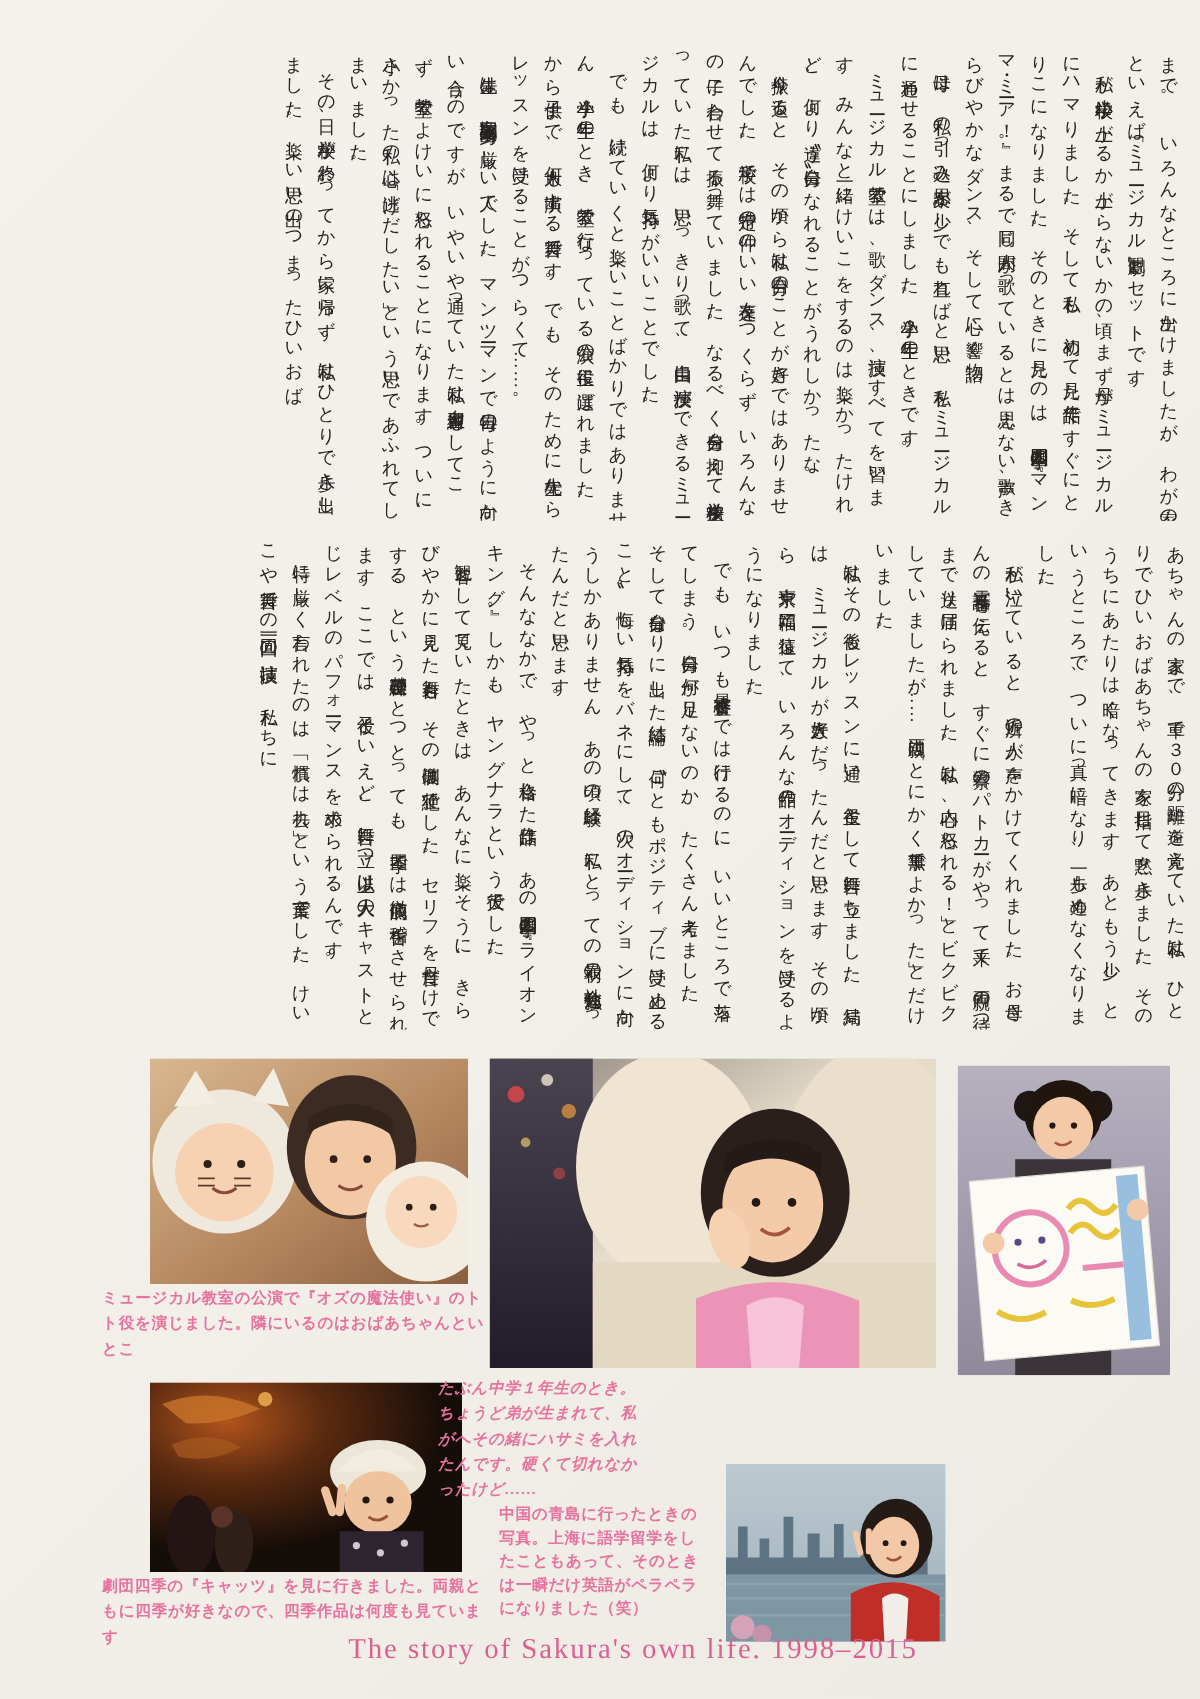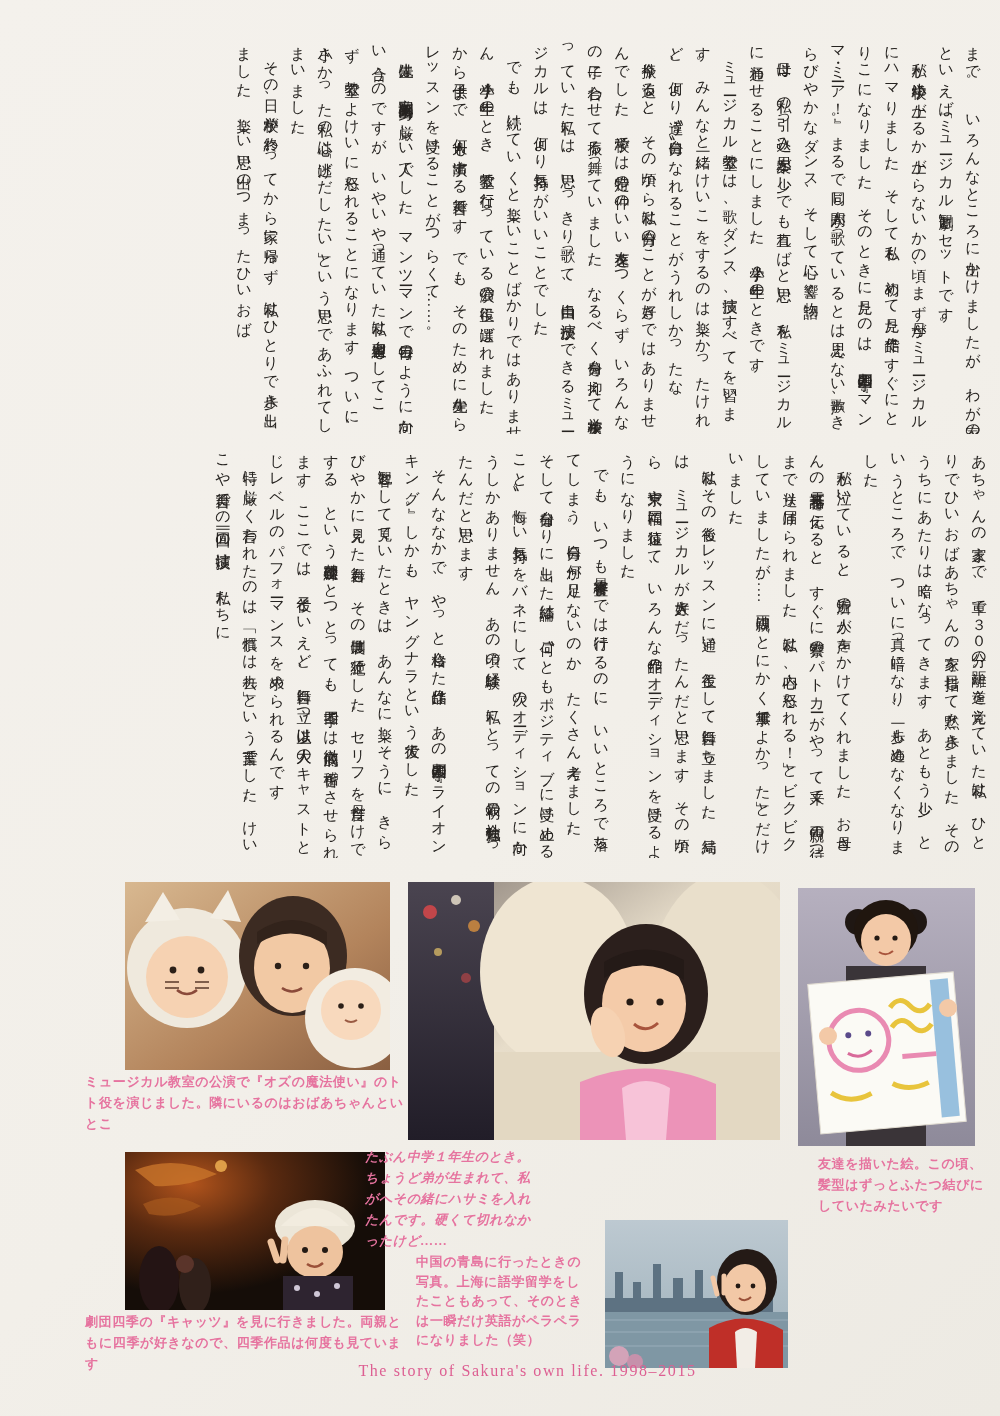--- a/index.html
+++ b/index.html
@@ -51,21 +51,21 @@
   .cap2{left:365px;top:1133px;width:172px;line-height:21px;font-style:italic;}
   .cap3{left:818px;top:1140px;width:172px;}
   .cap4{left:85px;top:1298px;width:322px;}
   .cap5{left:395px;top:1239px;width:168px;line-height:19.5px;margin-left:21px;}
   
   .footer{
     position:absolute;
     left:55px;right:0;top:1362px;
     text-align:center;
     color:#dd5f92;
-    font-size:16px;
+    font-size:24px;
     letter-spacing:1.6px;
     font-family:"Liberation Serif","DejaVu Serif",serif;
   }
 </style>
 </head>
 <body>
 
 <div class="page">
 
   <section class="vtext sec1">
@@ -257,19 +257,18 @@
       <circle cx="148" cy="66" r="2.4" fill="#241a14"></circle>
       <path d="M134 78 Q140 83 146 77" stroke="#9a5038" stroke-width="2" fill="none"></path>
       <path d="M112 74 l-4 -16 M119 73 l0 -17" stroke="#f2c8a6" stroke-width="5" stroke-linecap="round"></path>
       <path d="M104 108 Q140 88 178 110 L178 148 L104 148 Z" fill="#bf2f28"></path>
       <path d="M130 112 Q140 104 152 112 L150 148 L132 148 Z" fill="#f2ede6"></path>
     </svg>
   </figure>
 
   <p class="caption cap1">ミュージカル教室の公演で『オズの魔法使い』のトト役を演じました。隣にいるのはおばあちゃんといとこ</p>
   <p class="caption cap2">たぶん中学１年生のとき。ちょうど弟が生まれて、私がへその緒にハサミを入れたんです。硬くて切れなかったけど……</p>
-  <p class="caption cap3">友達を描いた絵。この頃、髪型はずっとふたつ結びにしていたみたいです</p>
   <p class="caption cap4">劇団四季の『キャッツ』を見に行きました。両親ともに四季が好きなので、四季作品は何度も見ています</p>
   <p class="caption cap5">中国の青島に行ったときの写真。上海に語学留学をしたこともあって、そのときは一瞬だけ英語がペラペラになりました（笑）</p>
 
   <div class="footer">The story of Sakura's own life. 1998–2015</div>
 
 </div>
 
 </body></html>

